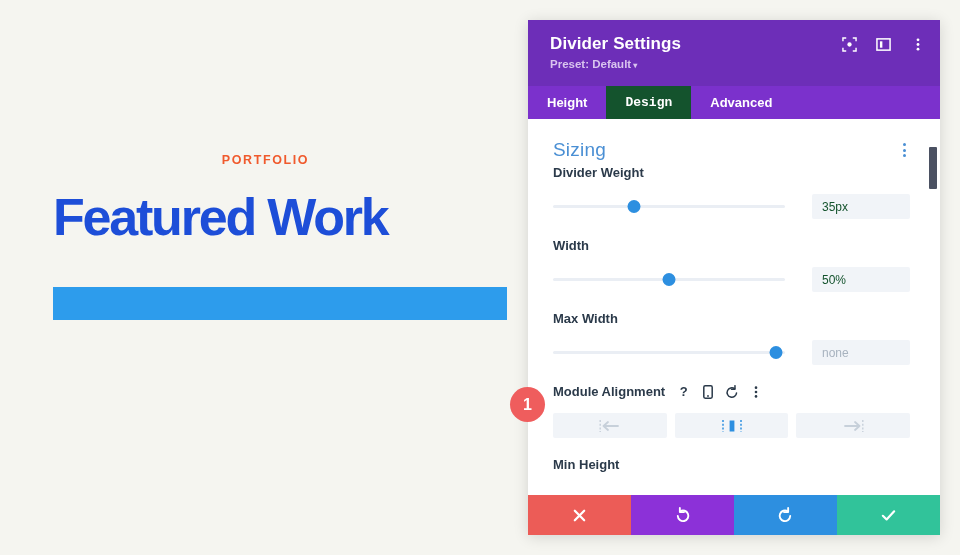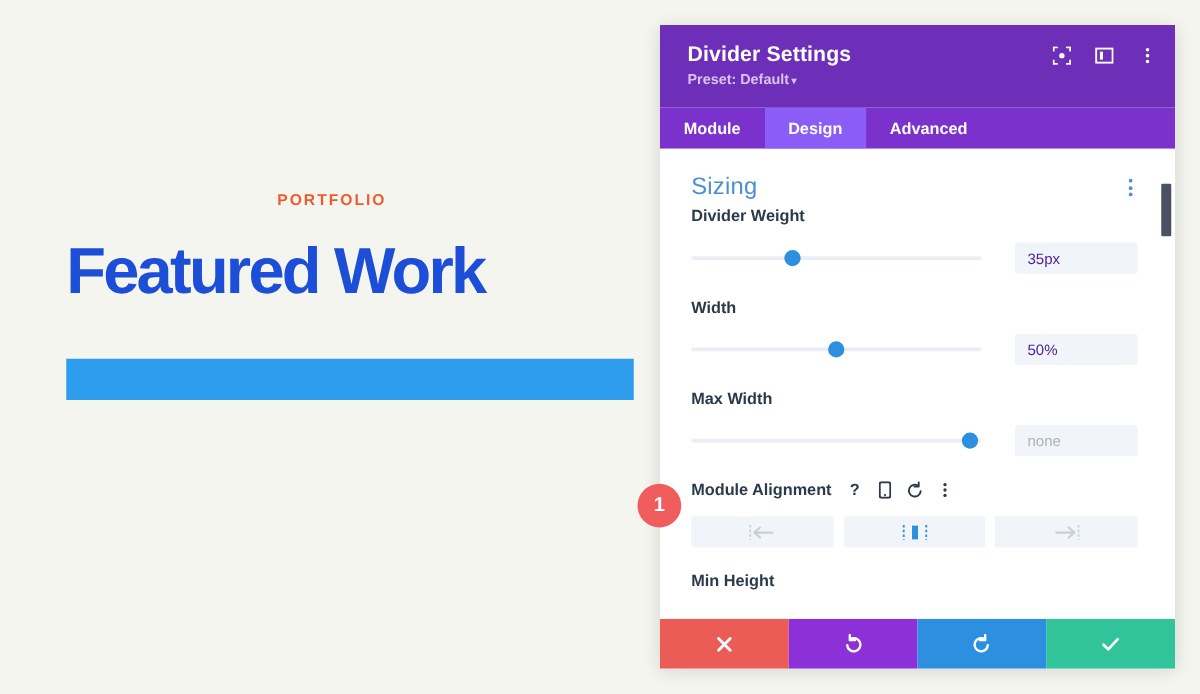--- a/index.html
+++ b/index.html
@@ -114,21 +114,21 @@
   .tab {
     padding: 0 19px;
     height: 33px;
     line-height: 33px;
     font-size: 13px;
     font-weight: bold;
     color: #ffffff;
     cursor: pointer;
     white-space: nowrap;
   }
-  .tab.active { background: #8b5cf6; }
+  .tab.active { background: #14532d; font-family: Liberation Mono, monospace; }
 
   
   .panel-body {
     flex: 1 1 auto;
     position: relative;
     background: #ffffff;
     overflow: hidden;
     padding: 0 0 0 0;
   }
   .body-inner { padding: 20px 30px 10px 25px; }
@@ -184,21 +184,21 @@
     transform: translateX(-50%);
     top: 50%; margin-top: -6.5px;
   }
 
   .value-box {
     flex: 0 0 98px;
     height: 25px;
     background: #f1f4f8;
     border-radius: 2px;
     font-size: 12px;
-    color: #4c1d95;
+    color: #14532d;
     display: flex;
     align-items: center;
     padding: 0 10px;
     cursor: text;
   }
   .value-box.placeholder { color: #a8b3bf; }
 
   
   .lbl-icons { display: flex; align-items: center; gap: 9px; margin-left: 4px; }
   .lbl-ic {
@@ -309,21 +309,21 @@
         <svg width="4" height="15" viewBox="0 0 4 16">
           <circle cx="2" cy="3" r="1.5" fill="currentColor"></circle>
           <circle cx="2" cy="8" r="1.5" fill="currentColor"></circle>
           <circle cx="2" cy="13" r="1.5" fill="currentColor"></circle>
         </svg>
       </div>
     </div>
   </div>
 
   <div class="tab-bar">
-    <div class="tab">Module</div>
+    <div class="tab">Height</div>
     <div class="tab active">Design</div>
     <div class="tab">Advanced</div>
   </div>
 
   <div class="panel-body">
     <div class="body-inner">
 
       <div class="section-head">
         <div class="section-title">Sizing</div>
         <div class="dots-v">

